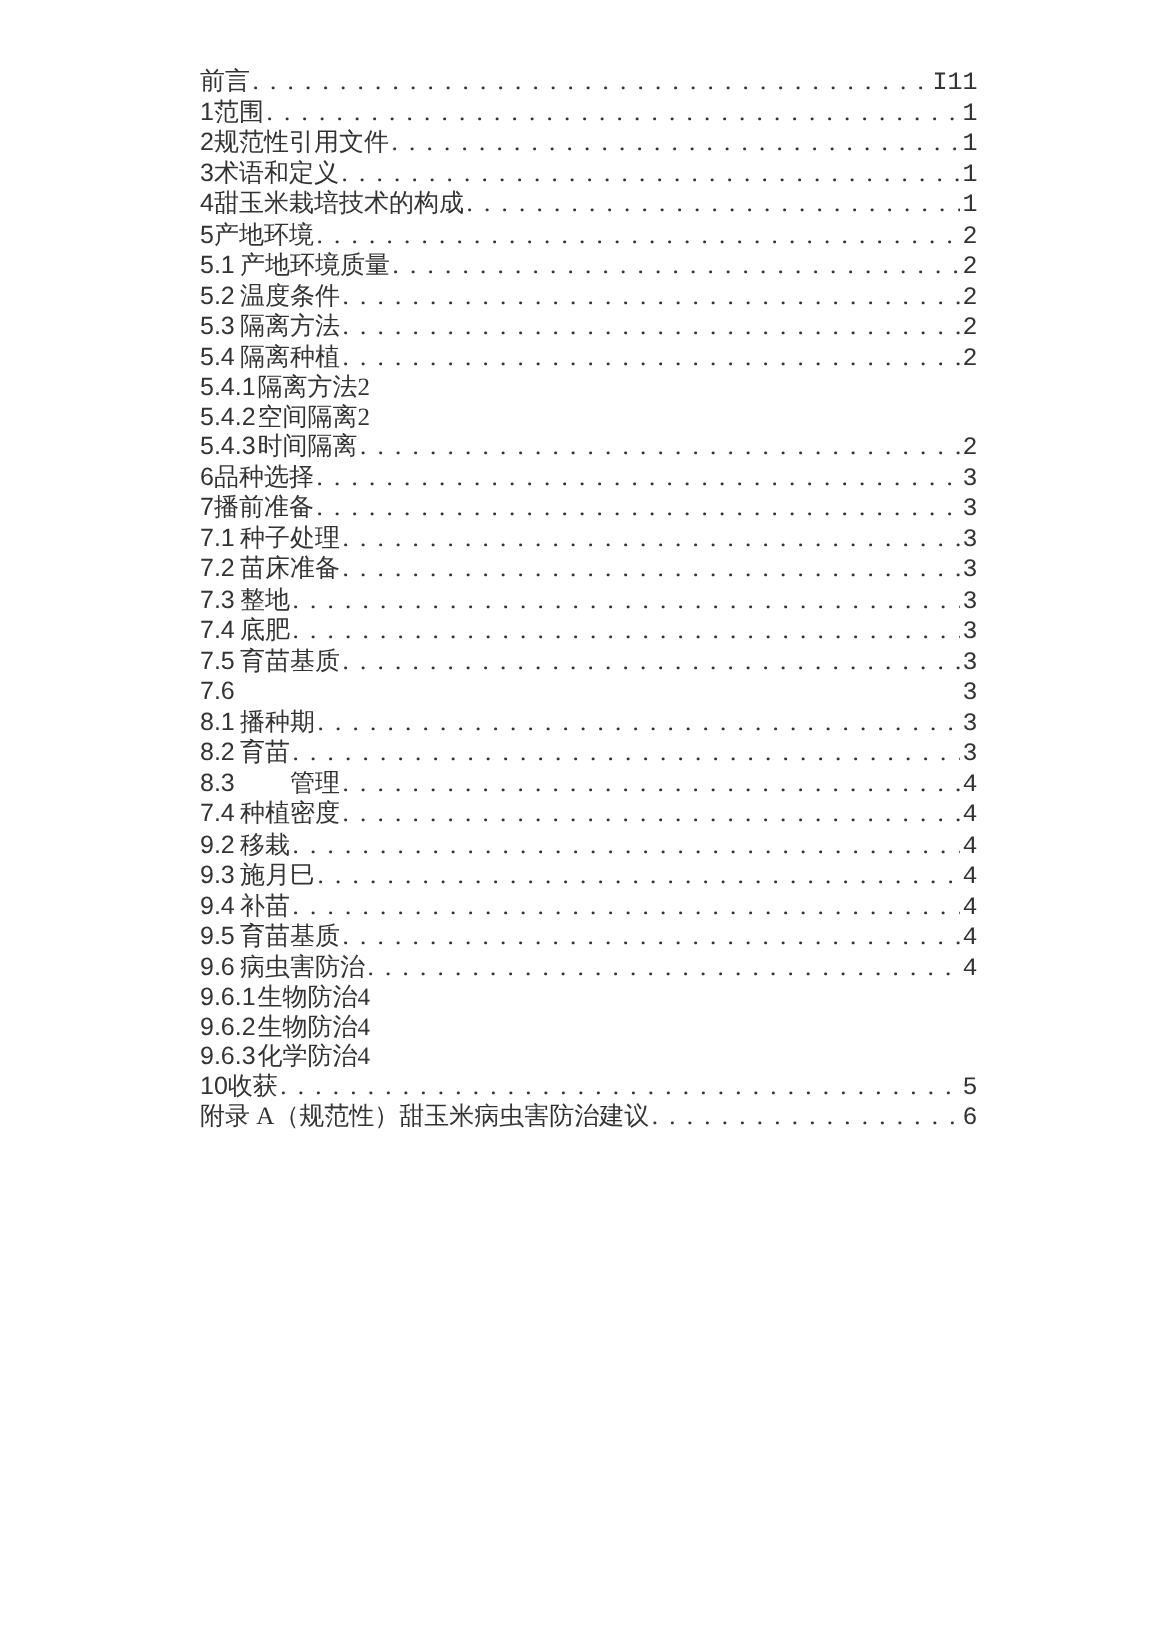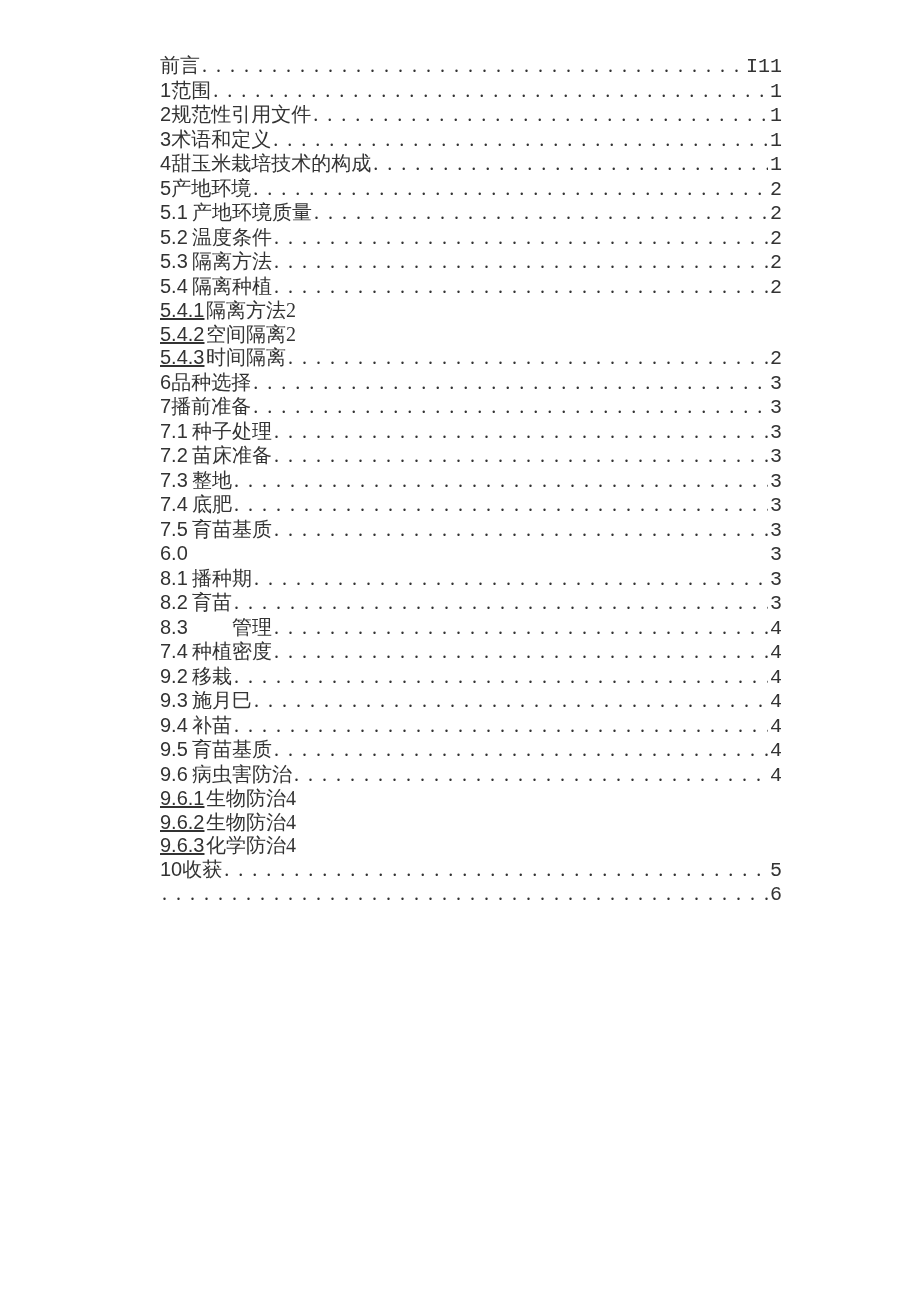--- a/index.html
+++ b/index.html
@@ -44,21 +44,20 @@
     }
     .toc-page {
       flex-shrink: 0;
       font-family: Liberation Mono, monospace;
     }
     .sub1 .toc-prefix {
       min-width: 32px;
     }
     .sub2 .toc-prefix {
       min-width: 46px;
-      text-decoration: underline;
     }
     .inline-page {
       
     }
     .toc-line.special76 .toc-title {
       flex: 1;
     }
   </style>
 </head>
 <body>
@@ -176,21 +175,21 @@
       <span class="toc-dots"></span>
       <span class="toc-page">3</span>
     </div>
     <div class="toc-line sub1">
       <span class="toc-prefix">7.5</span>
       <span class="toc-title">育苗基质</span>
       <span class="toc-dots"></span>
       <span class="toc-page">3</span>
     </div>
     <div class="toc-line sub1 special76">
-      <span class="toc-prefix">6.0</span>
+      <span class="toc-prefix">7.6</span>
       <span class="toc-title"></span>
       <span class="toc-page">3</span>
     </div>
     <div class="toc-line sub1">
       <span class="toc-prefix">8.1</span>
       <span class="toc-title">播种期</span>
       <span class="toc-dots"></span>
       <span class="toc-page">3</span>
     </div>
     <div class="toc-line sub1">
@@ -257,16 +256,17 @@
       <span class="inline-page">4</span>
     </div>
     <div class="toc-line">
       <span class="toc-prefix">10 </span>
       <span class="toc-title">收获</span>
       <span class="toc-dots"></span>
       <span class="toc-page">5</span>
     </div>
     <div class="toc-line">
       <span class="toc-prefix"></span>
+      <span class="toc-title">附录 A（规范性）甜玉米病虫害防治建议 </span>
       <span class="toc-dots"></span>
       <span class="toc-page">6</span>
     </div>
   </div>
 
 </body></html>

